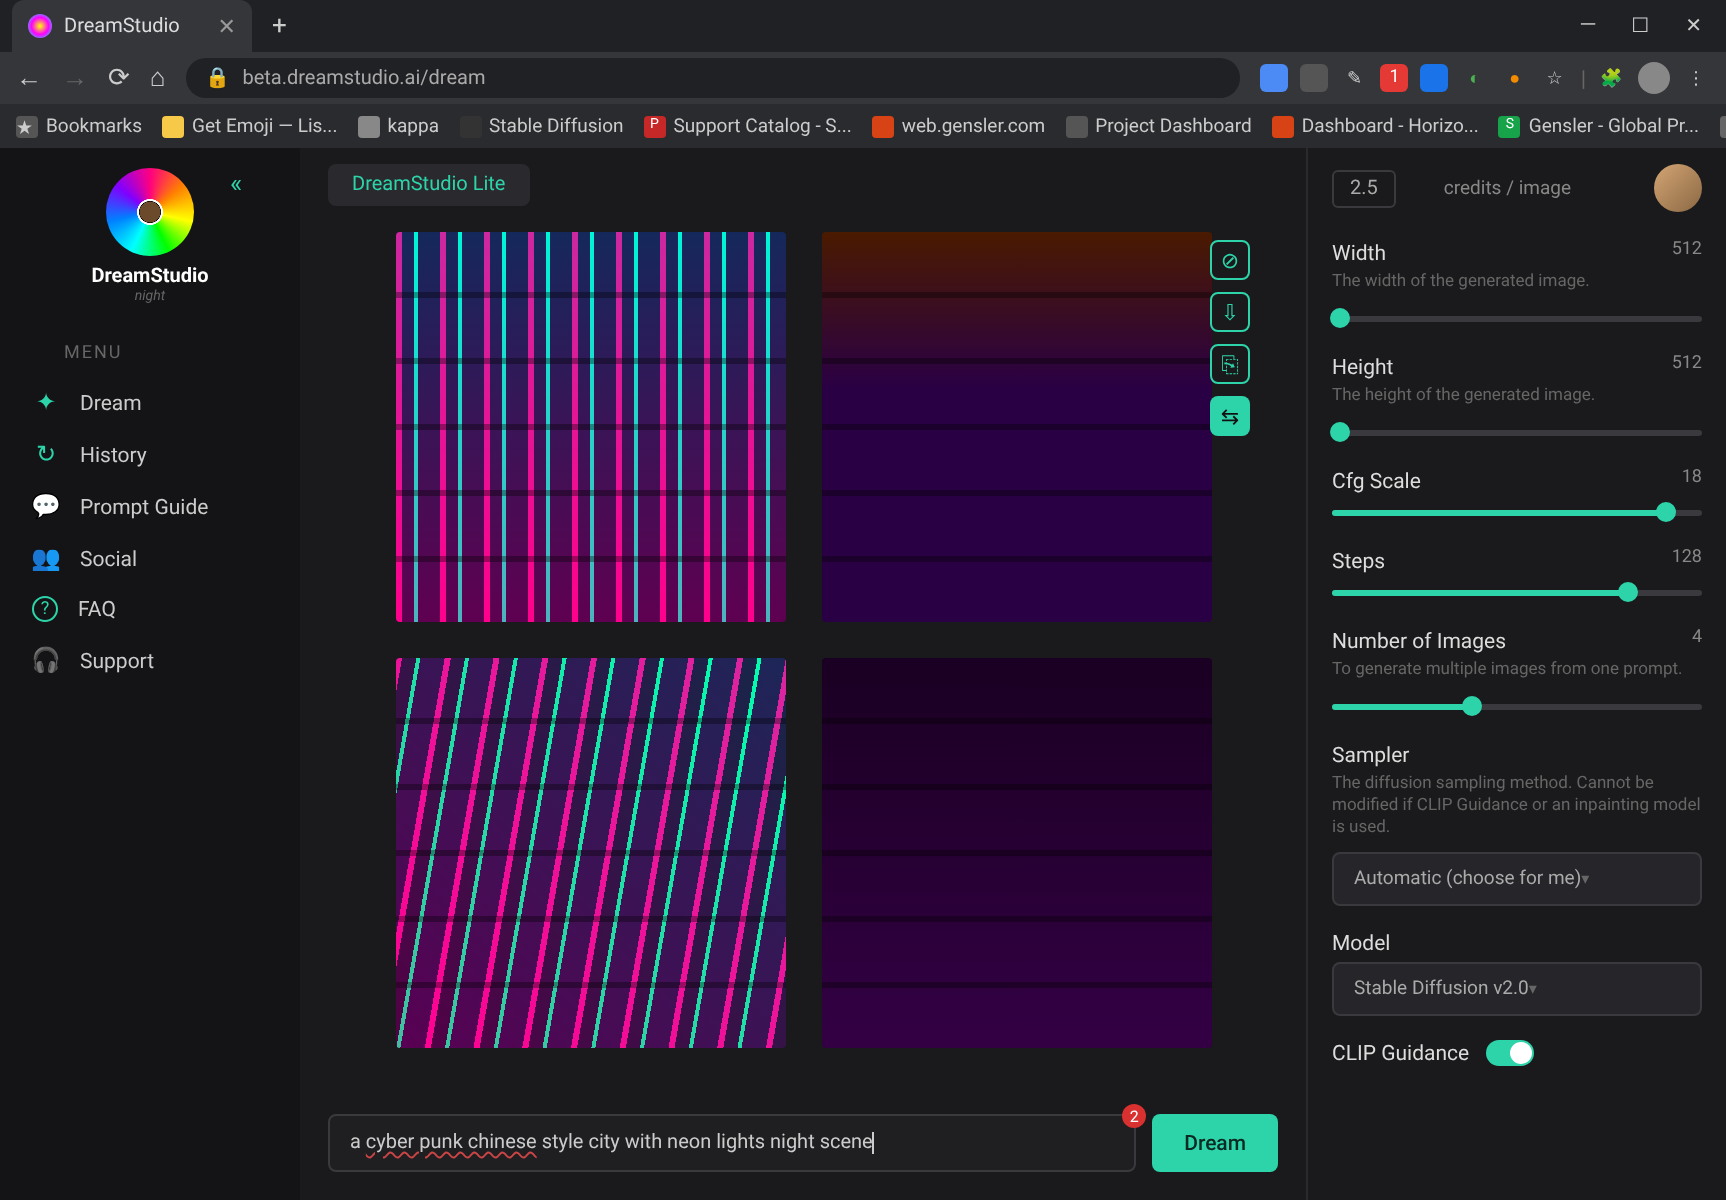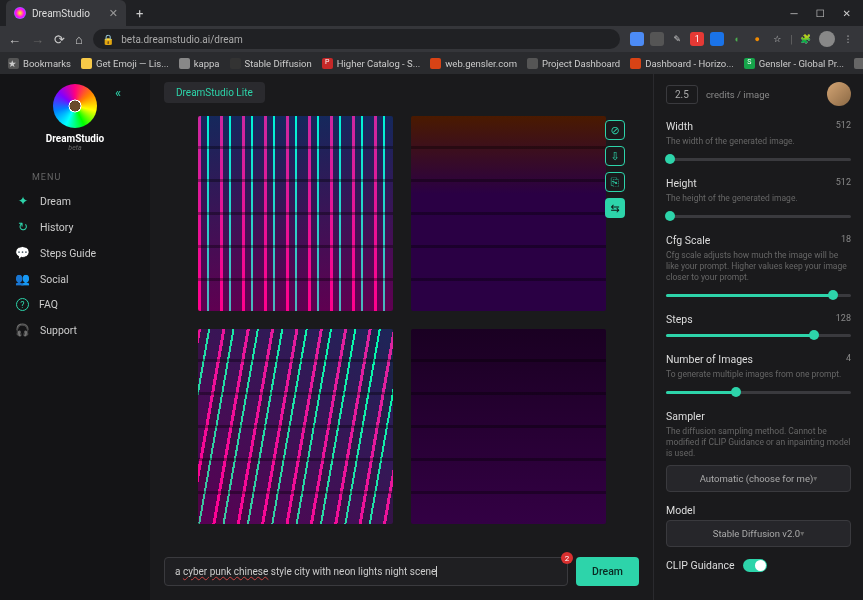--- a/index.html
+++ b/index.html
@@ -82,35 +82,35 @@
 .promptbar { padding: 8px 14px 14px; display: flex; gap: 8px; align-items: center; }
 .promptwrap { flex: 1; position: relative; }
 .promptinput { width: 100%; background: #1f1f22; border: 1px solid #3a3a3e; border-radius: 4px; padding: 8px 10px; color: #ccc; font-size: 10px; }
 .promptinput .ul { text-decoration: underline wavy #cc4444; text-decoration-thickness: 1px; }
 .badge { position: absolute; top: -5px; right: -5px; background: #d93030; color: #fff; width: 12px; height: 12px; border-radius: 50%; font-size: 8px; display: flex; align-items: center; justify-content: center; }
 .dreambtn { background: #2dd4aa; color: #0a2a22; border: none; padding: 8px 16px; border-radius: 4px; font-size: 10.5px; font-weight: 500; cursor: pointer; }
 
 
 .settings { width: 210px; background: #1a1a1c; border-left: 1px solid #2a2a2e; padding: 8px 12px; overflow-y: auto; }
 .settings::-webkit-scrollbar { width: 6px; }
-.credits { display: flex; align-items: center; gap: 8px; margin-bottom: 14px; }
+.credits { display: flex; align-items: center; gap: 24px; margin-bottom: 14px; }
 .credbox { border: 1px solid #3a3a3e; border-radius: 3px; padding: 3px 8px; font-size: 10px; color: #aaa; }
 .credlbl { font-size: 9.5px; color: #888; }
 .avatar { width: 24px; height: 24px; border-radius: 50%; background: linear-gradient(135deg,#d4a574,#8a6844); margin-left: auto; }
 
 .setting { margin-bottom: 12px; }
 .setting .hdr { display: flex; justify-content: space-between; font-size: 10.5px; color: #ddd; margin-bottom: 3px; }
 .setting .val { color: #888; font-size: 9px; }
 .setting .desc { font-size: 8.5px; color: #666; line-height: 1.3; margin-bottom: 6px; }
 .slider { position: relative; height: 12px; display: flex; align-items: center; }
 .track { height: 3px; background: #3a3a3e; width: 100%; border-radius: 2px; position: relative; }
 .fill { height: 3px; background: #2dd4aa; border-radius: 2px; position: absolute; left: 0; }
 .thumb { width: 10px; height: 10px; background: #2dd4aa; border-radius: 50%; position: absolute; top: -3.5px; transform: translateX(-50%); }
 
-.select { background: #26262a; border: 1px solid #3a3a3e; border-radius: 4px; padding: 7px 10px; font-size: 9.5px; color: #aaa; display: flex; justify-content: center; align-items: center; cursor: pointer; }
+.select { background: #26262a; border: 1px solid #3a3a3e; border-radius: 4px; padding: 7px 10px; font-size: 9.5px; color: #aaa; display: flex; justify-content: flex-start; align-items: center; cursor: pointer; }
 .select .chv { color: #666; font-size: 8px; }
 
 .toggle-row { display: flex; align-items: center; gap: 8px; font-size: 10.5px; color: #ddd; margin-bottom: 12px; }
 .toggle { width: 24px; height: 13px; background: #2dd4aa; border-radius: 7px; position: relative; cursor: pointer; }
 .toggle .knob { width: 11px; height: 11px; background: #fff; border-radius: 50%; position: absolute; right: 1px; top: 1px; }
 </style>
 </head>
 <body>
 
 <div class="titlebar">
@@ -164,21 +164,21 @@
   <div class="bm">
       <span class="bi" style="background:#888"></span>
       <span>kappa</span>
     </div>
   <div class="bm">
       <span class="bi" style="background:#333"></span>
       <span>Stable Diffusion</span>
     </div>
   <div class="bm">
       <span class="bi" style="background:#c62828;color:#fff;font-size:7px;text-align:center">P</span>
-      <span>Higher Catalog - S...</span>
+      <span>Support Catalog - S...</span>
     </div>
   <div class="bm">
       <span class="bi" style="background:#d84315"></span>
       <span>web.gensler.com</span>
     </div>
   <div class="bm">
       <span class="bi" style="background:#555"></span>
       <span>Project Dashboard</span>
     </div>
   <div class="bm">
@@ -196,34 +196,34 @@
 
 </div>
 
 <div class="app">
   <div class="sidebar">
     <div class="logo">
       <div class="eye">
           <div class="pupil"></div>
         </div>
       <div class="name">DreamStudio</div>
-      <div class="beta">beta</div>
+      <div class="beta">night</div>
     </div>
     <div class="menuhdr">MENU</div>
     <div class="navitem">
         <span class="ico">✦</span>
         <span>Dream</span>
       </div>
     <div class="navitem">
         <span class="ico">↻</span>
         <span>History</span>
       </div>
     <div class="navitem">
         <span class="ico">💬</span>
-        <span>Steps Guide</span>
+        <span>Prompt Guide</span>
       </div>
     <div class="navitem">
         <span class="ico">👥</span>
         <span>Social</span>
       </div>
     <div class="navitem">
         <span class="ico" style="border:1px solid #2dd4aa;border-radius:50%;width:13px;height:13px;font-size:9px">?</span>
         <span>FAQ</span>
       </div>
     <div class="navitem">
@@ -293,21 +293,20 @@
             <div class="thumb" style="left:2%"></div>
           </div>
         </div>
     </div>
 
     <div class="setting">
       <div class="hdr">
           <span>Cfg Scale</span>
           <span class="val">18</span>
         </div>
-      <div class="desc">Cfg scale adjusts how much the image will be like your prompt. Higher values keep your image closer to your prompt.</div>
       <div class="slider">
           <div class="track">
             <div class="fill" style="width:90%"></div>
             <div class="thumb" style="left:90%"></div>
           </div>
         </div>
     </div>
 
     <div class="setting">
       <div class="hdr">

